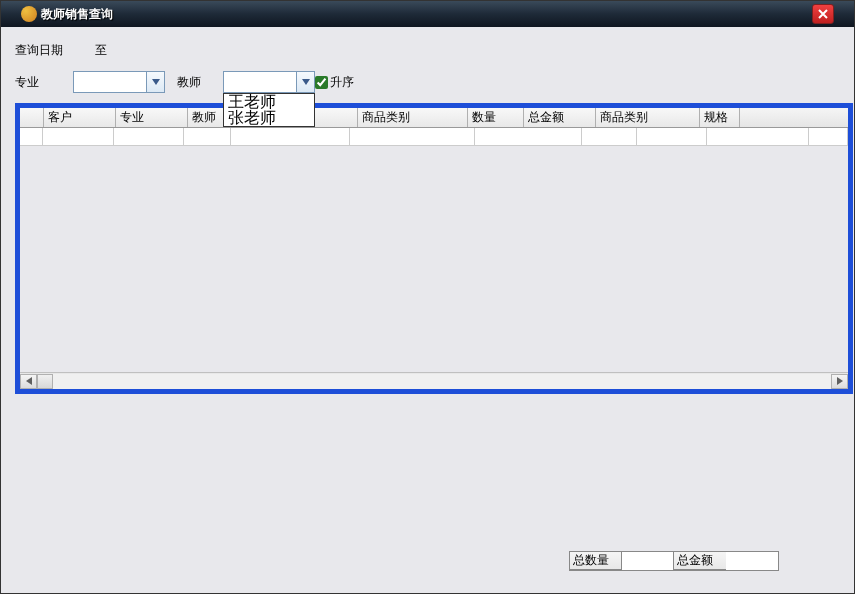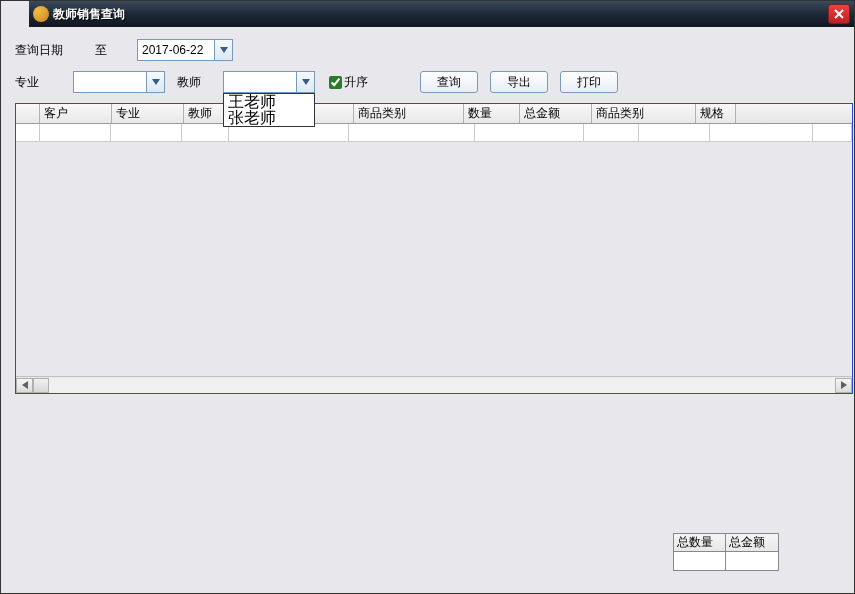--- a/index.html
+++ b/index.html
@@ -1,48 +1,48 @@
 <!DOCTYPE html>
 <html><head>
   <meta charset="utf-8">
   <style>
     * { margin:0; padding:0; box-sizing:border-box; }
     body { font-family:"Microsoft YaHei","SimSun",Arial,sans-serif; font-size:12px; background:#e8e8ec; width:855px; height:594px; overflow:hidden; border:1px solid #333; }
-    .titlebar { height:26px; background:linear-gradient(to bottom,#3a4a5a 0%,#1e2a38 50%,#0f1620 100%); display:flex; align-items:center; padding:0 4px; color:#fff;margin-left:28px; }
+    .titlebar { height:26px; background:linear-gradient(to bottom,#3a4a5a 0%,#1e2a38 50%,#0f1620 100%); display:flex; align-items:center; padding:0 20px; color:#fff; }
     .titlebar-icon { width:16px; height:16px; margin-right:4px; background:radial-gradient(circle at 30% 30%,#f0c040,#d08020); border-radius:50%; display:flex; align-items:center; justify-content:center; }
     .titlebar-title { flex:1; font-size:12px; font-weight:bold; text-shadow:1px 1px 1px #000; }
     .close-btn { width:22px; height:20px; background:linear-gradient(to bottom,#f04040,#c02020); border:1px solid #802020; border-radius:3px; display:flex; align-items:center; justify-content:center; color:#fff; font-weight:bold; cursor:pointer; font-size:14px; }
     .content { padding:12px 1px 8px 14px; background:#e8e8ec; height:calc(100% - 26px); position:relative; }
     .row { display:flex; align-items:center; margin-bottom:10px; height:22px; }
     .lbl { width:58px; color:#000; }
     .lbl2 { width:40px; color:#000; margin-left:12px; margin-right:6px; }
     .field-wrap { position:relative; display:flex; }
     .field { height:22px; border:1px solid #7a99b8; background:#fff; padding:0 4px; font-size:12px; outline:none; }
     .date-field { width:78px; }
     .dd-btn { width:18px; height:22px; border:1px solid #7a99b8; border-left:none; background:linear-gradient(to bottom,#f5f9fd,#dce9f5); display:flex; align-items:center; justify-content:center; cursor:pointer; }
     .dd-btn svg { width:8px; height:6px; }
     .sel-field { width:74px; }
     .to-lbl { margin-left:22px; margin-right:30px; }
-    .chk-wrap { display:flex; align-items:center; margin-left:14px; }
+    .chk-wrap { display:flex; align-items:center; margin-left:0; }
     .chk-wrap input { margin-right:2px; accent-color:#2a7a2a; }
     .btns { display:flex; gap:12px; margin-left:52px; }
     .btn { min-width:58px; height:22px; border:1px solid #7a99b8; background:linear-gradient(to bottom,#fdfdfd,#e8eef5); border-radius:3px; cursor:pointer; font-size:12px; padding:0 14px; }
     .dropdown-list { position:absolute; top:22px; left:0; width:92px; background:#fff; border:1px solid #333; z-index:10; }
     .dropdown-list div { padding:1px 4px; cursor:pointer; font-size:16px; line-height:14px; }
-    .grid-area { border:1px solid #1d4ed8; background:#e8e8ec; height:291px; position:relative; overflow:hidden; }
+    .grid-area { border:5px solid #1d4ed8; background:#e8e8ec; height:291px; position:relative; overflow:hidden; }
     .grid-head { display:flex; background:linear-gradient(to bottom,#f5f5f5,#e5e5e5); border-bottom:1px solid #999; height:20px; }
     .gh-cell { border-right:1px solid #b0b0b0; padding:2px 4px; overflow:hidden; white-space:nowrap; font-size:12px; display:flex; align-items:center; background:linear-gradient(to bottom,#f8f8f8,#e8e8e8); }
     .grid-body { background:#fff; height:18px; border-bottom:1px solid #ccc; display:flex; }
     .gb-cell { border-right:1px solid #ccc; height:18px; }
     .hscroll { position:absolute; bottom:0; left:0; right:0; height:17px; background:#e8e8e8; border-top:1px solid #c0c0c0; display:flex; align-items:center; }
     .sc-btn { width:17px; height:15px; border:1px solid #b0b0b0; background:linear-gradient(to bottom,#f5f5f5,#dcdcdc); display:flex; align-items:center; justify-content:center; cursor:pointer; }
     .sc-track { flex:1; height:15px; background:#f0f0f0; position:relative; }
     .sc-thumb { position:absolute; left:0; top:0; height:15px; width:16px; background:linear-gradient(to bottom,#f0f0f0,#d8d8d8); border:1px solid #b0b0b0; }
     .summary { position:absolute; right:75px; bottom:22px; display:flex; border:1px solid #888; }
-    .sm-col { display:flex; flex-direction:column; }
+    .sm-col { display:flex; flex-direction:row; }
     .sm-cell { width:52px; height:18px; border-right:1px solid #888; border-bottom:1px solid #888; background:linear-gradient(to bottom,#f5f5f5,#e8e8e8); padding:1px 3px; font-size:12px; display:flex; align-items:center; }
     .sm-cell.val { background:#fff; border-bottom:none; }
     .sm-col:last-child .sm-cell { border-right:none; }
   </style>
 </head>
 <body>
 
 <div class="titlebar">
   <div class="titlebar-icon"></div>
   <div class="titlebar-title">教师销售查询</div>
@@ -51,28 +51,20 @@
         <path d="M1 1 L9 9 M9 1 L1 9" stroke="#fff" stroke-width="2"></path>
       </svg>
   </div>
 </div>
 
 <div class="content">
 
   <div class="row">
     <span class="lbl">查询日期</span>
     <span class="to-lbl">至</span>
-    <div class="field-wrap">
-      <input class="field date-field" value="2017-06-22" style="">
-      <div class="dd-btn">
-          <svg viewBox="0 0 8 6">
-            <path d="M0 0 L8 0 L4 6 Z" fill="#3a5a8a"></path>
-          </svg>
-        </div>
-    </div>
   </div>
 
   <div class="row">
     <span class="lbl">专业</span>
     <div class="field-wrap">
       <input class="field sel-field" value="" style="">
       <div class="dd-btn">
           <svg viewBox="0 0 8 6">
             <path d="M0 0 L8 0 L4 6 Z" fill="#3a5a8a"></path>
           </svg>
@@ -88,25 +80,20 @@
         </div>
       <div class="dropdown-list" id="teacher-dd">
           <div>王老师</div>
           <div>张老师</div>
         </div>
     </div>
     <label class="chk-wrap">
       <input type="checkbox" id="asc-chk" checked="" style="">
       <span>升序</span>
     </label>
-    <div class="btns">
-      <button class="btn">查询</button>
-      <button class="btn">导出</button>
-      <button class="btn">打印</button>
-    </div>
   </div>
 
   <div class="grid-area">
     <div class="grid-head" id="grid-head">
         <div class="gh-cell" style="width: 24px;"></div>
         <div class="gh-cell" style="width: 72px;">客户</div>
         <div class="gh-cell" style="width: 72px;">专业</div>
         <div class="gh-cell" style="width: 48px;">教师</div>
         <div class="gh-cell" style="width: 122px;"></div>
         <div class="gh-cell" style="width: 110px;">商品类别</div>

